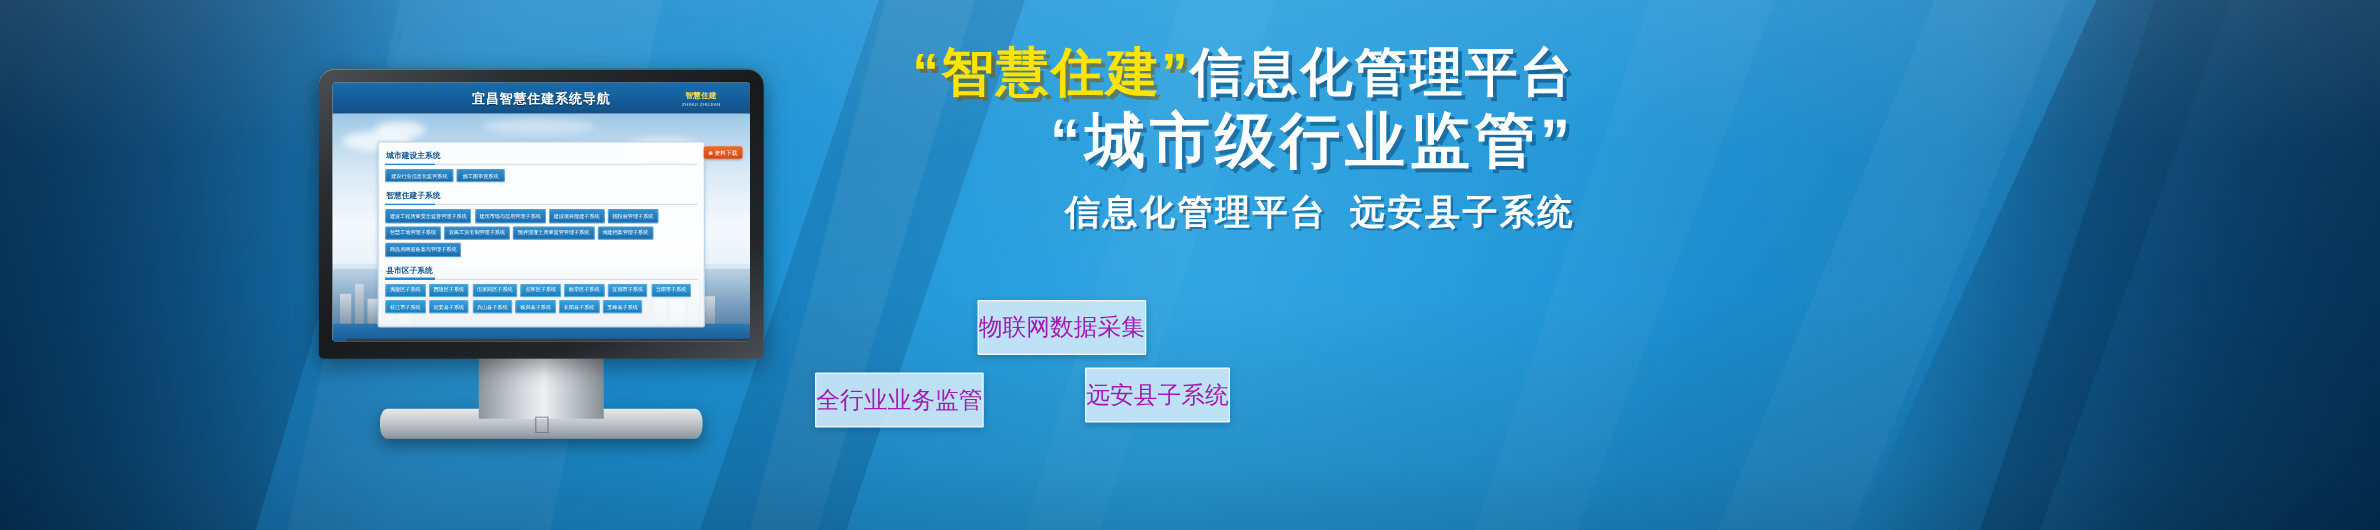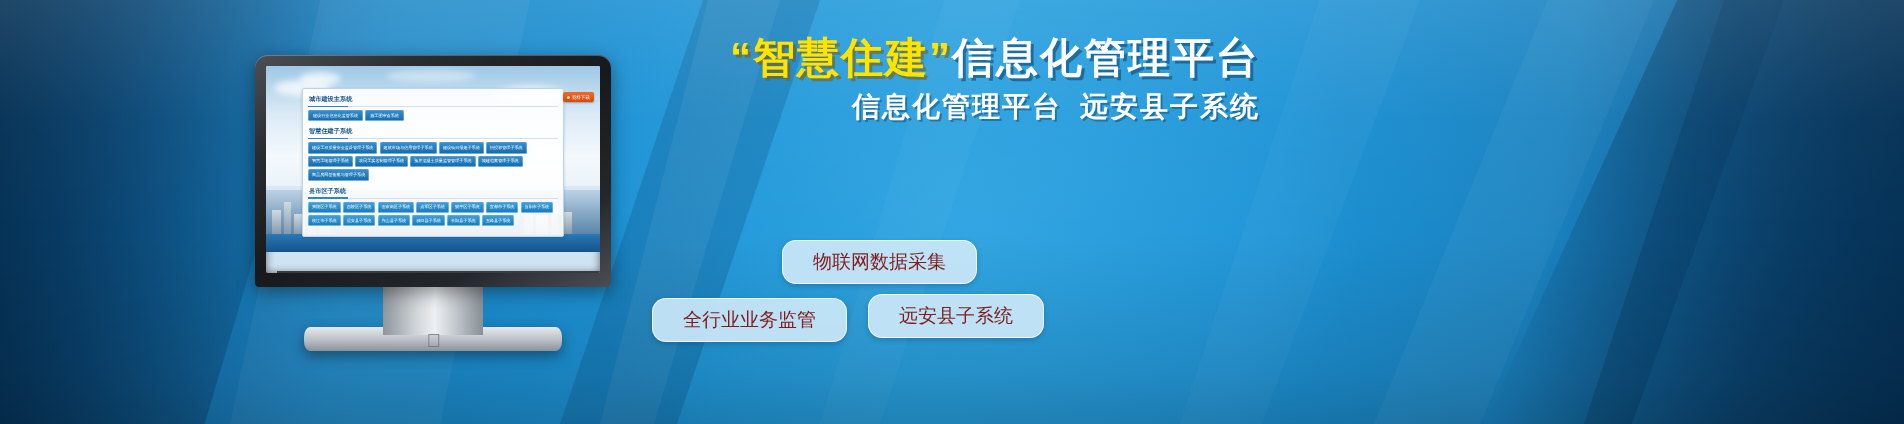--- a/index.html
+++ b/index.html
@@ -195,24 +195,24 @@
     letter-spacing:2px;white-space:nowrap;margin-top:8px;
     text-shadow:2px 2px 0 rgba(9,64,108,.45);
   }
   .hl3 .gap{display:inline-block;width:18px;}
 
   
   .tag{
     position:absolute;
     background:rgba(201,230,248,.93);
     border:1px solid rgba(255,255,255,.85);
-    border-radius:14px;
-    color:#7f1d1d;
+    border-radius:1px;
+    color:#a21caf;
     font-size:19px;
-    padding:8px 30px;
+    padding:8px 0;
     white-space:nowrap;
     box-shadow:0 2px 5px rgba(4,44,80,.25);
   }
   .tag-a{left:782px;top:240px;}
   .tag-b{left:954px;top:240px;}
   .tag-c{left:652px;top:282px;margin-top:16px;}
   .tag-d{left:868px;top:294px;}
 </style>
 </head>
 <body>
@@ -232,20 +232,27 @@
   <div class="facet f5"></div>
   <div class="bg-vert"></div>
 
   <div class="monitor">
     <div class="m-base"></div>
     <div class="m-foot"></div>
     <div class="m-apple"></div>
     <div class="m-bezel">
       <div class="m-screen">
 
+        <div class="s-header">
+          <span class="s-title">宜昌智慧住建系统导航</span>
+          <span class="s-logo">
+            <span class="s-logo-cn">智慧住建</span>
+            <span class="s-logo-en">ZHIHUI ZHUJIAN</span>
+          </span>
+        </div>
 
         <div class="s-body">
           <div class="s-sky"></div>
           <div class="s-cloud" style="left:8px;top:14px;width:56px;height:16px;"></div>
           <div class="s-cloud" style="left:34px;top:6px;width:40px;height:14px;"></div>
           <div class="s-cloud" style="left:230px;top:20px;width:70px;height:18px;"></div>
           <div class="s-cloud" style="left:120px;top:4px;width:90px;height:12px;opacity:.55;"></div>
 
           <div class="s-city">
             <div class="bldg" style="left:6px;width:9px;height:26px;"></div>
@@ -306,20 +313,21 @@
         </div>
 
         <div class="m-chin"></div>
       </div>
     </div>
   </div>
 
   <div class="headline">
     <div class="hl1"><span class="y">“</span><span class="y">智慧住建</span><span class="y">”</span><span>信息化管理平台</span></div>
 
+    <div class="hl2">“城市级行业监管”</div>
 
     <div class="hl3"><span>信息化管理平台</span><span class="gap"></span><span>远安县子系统</span></div>
   </div>
 
   <div class="tag tag-a">物联网数据采集</div>
   <div class="tag tag-c">全行业业务监管</div>
   <div class="tag tag-d">远安县子系统</div>
 
 </div>
 

